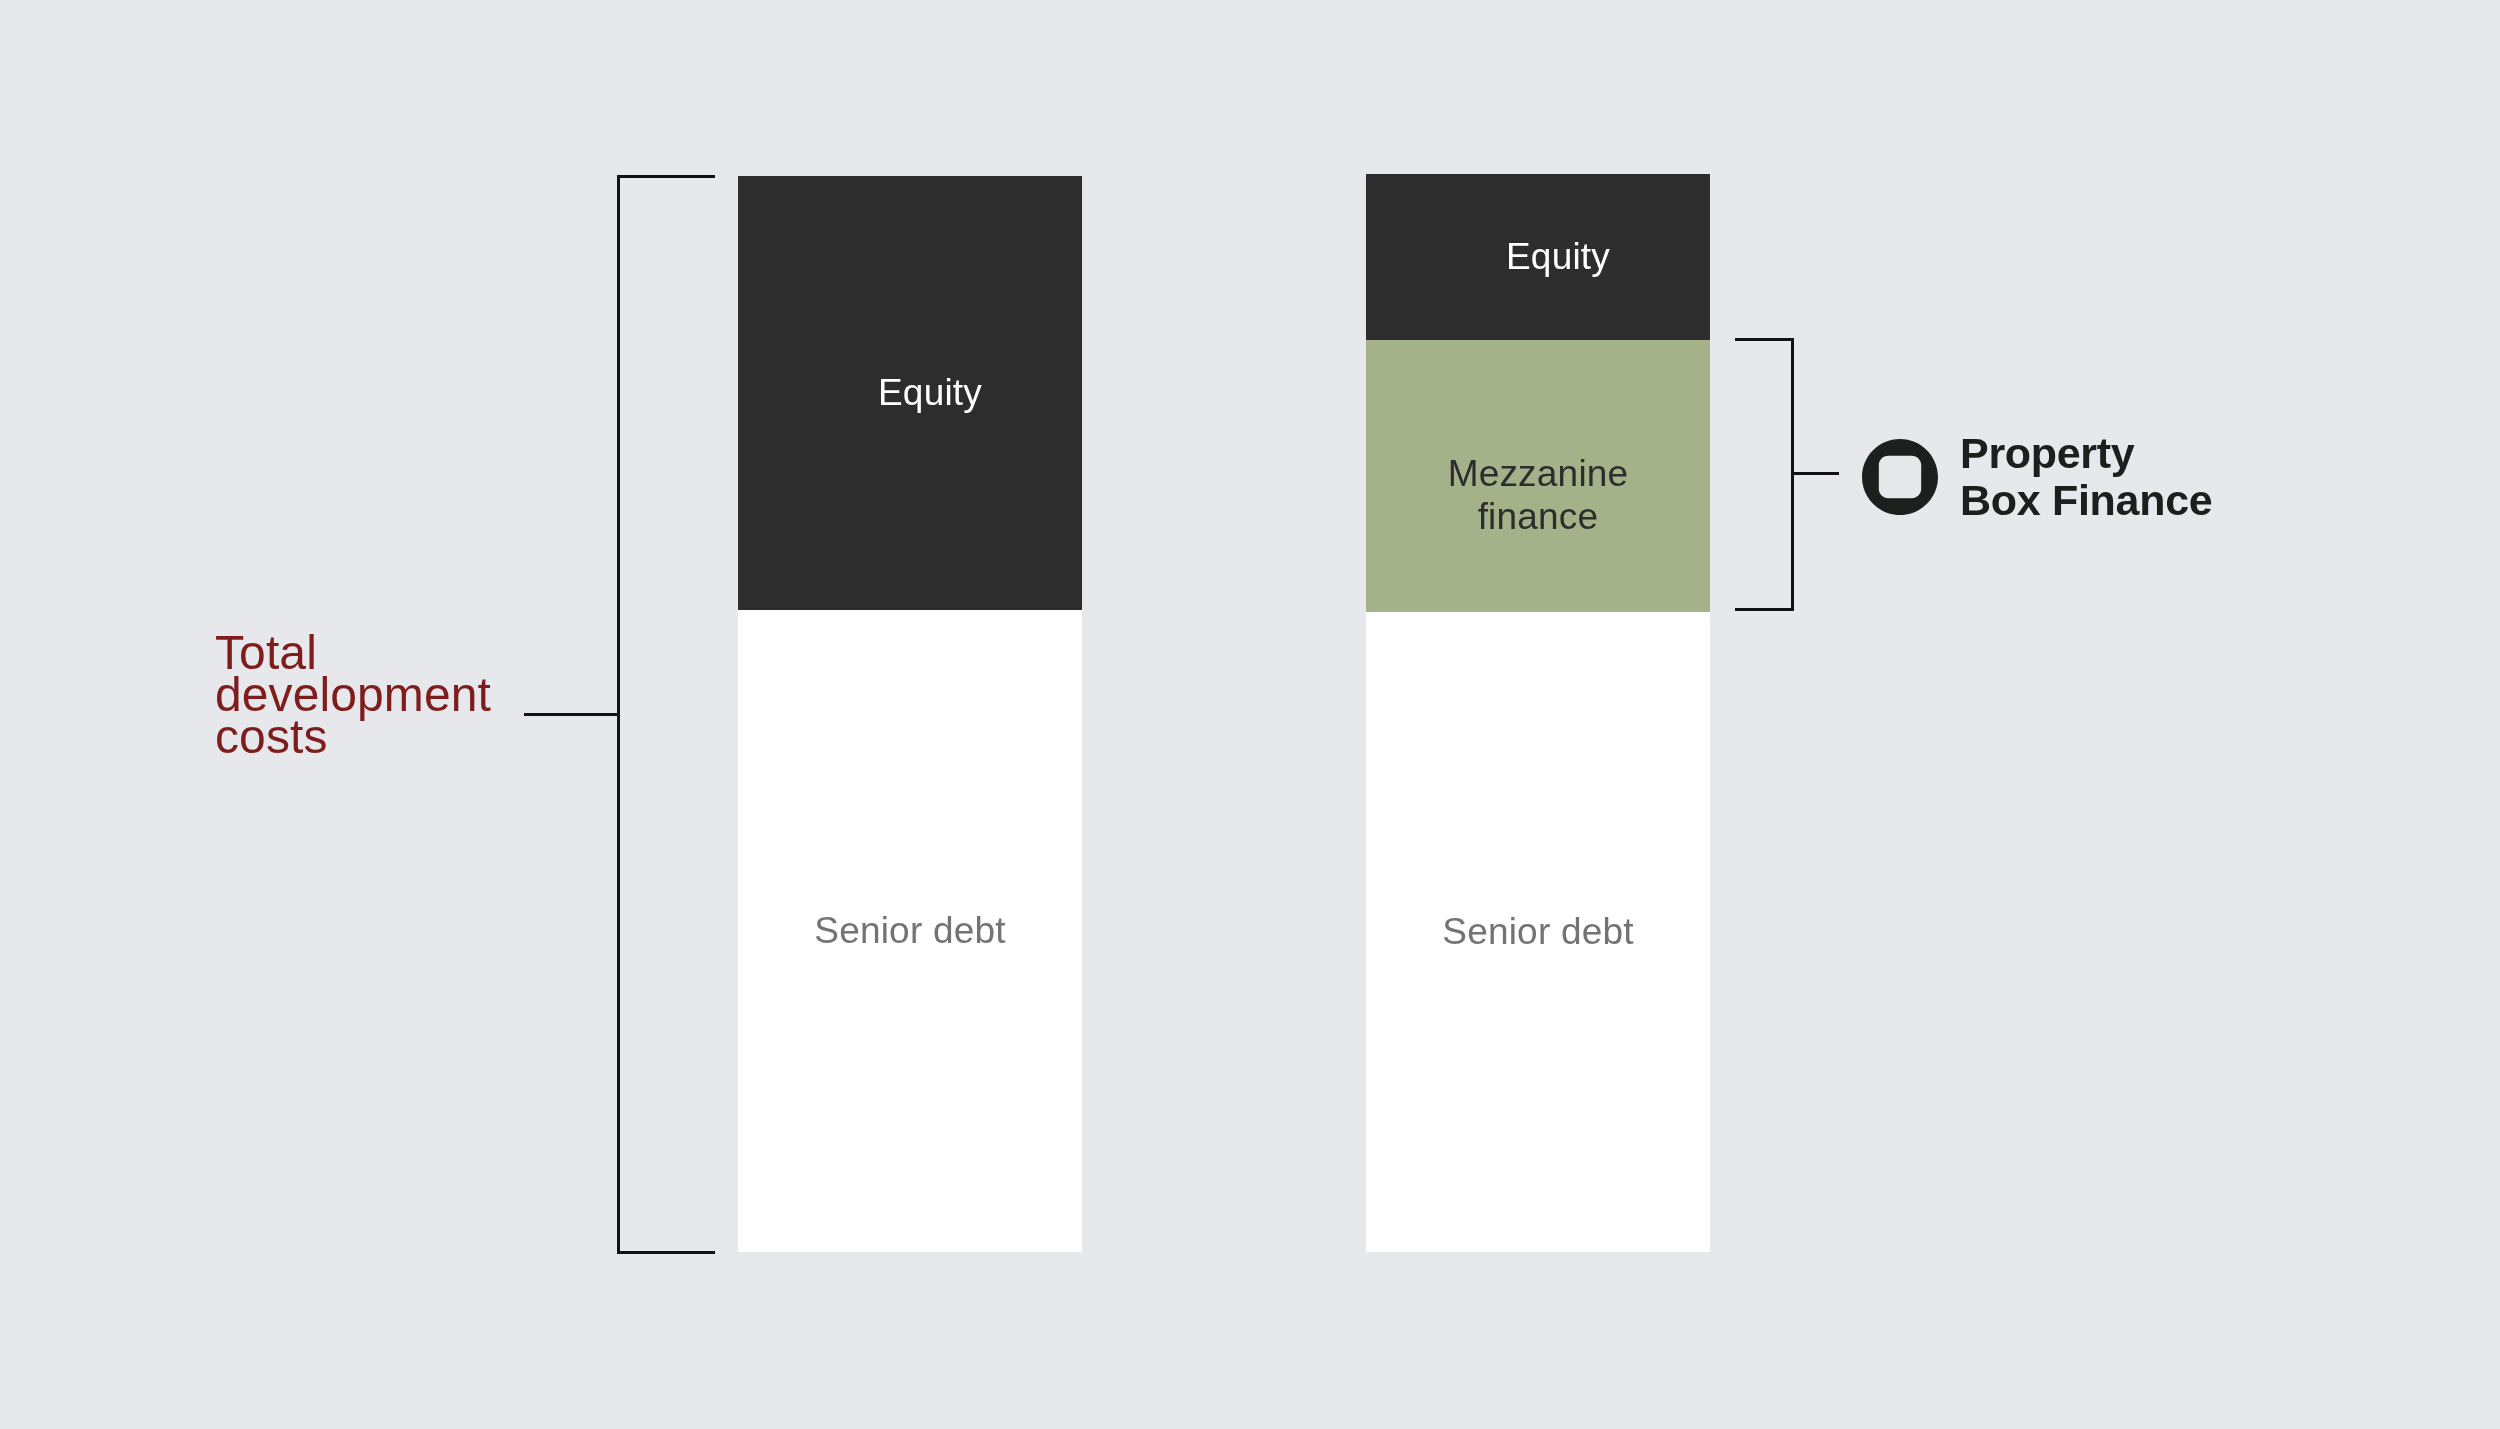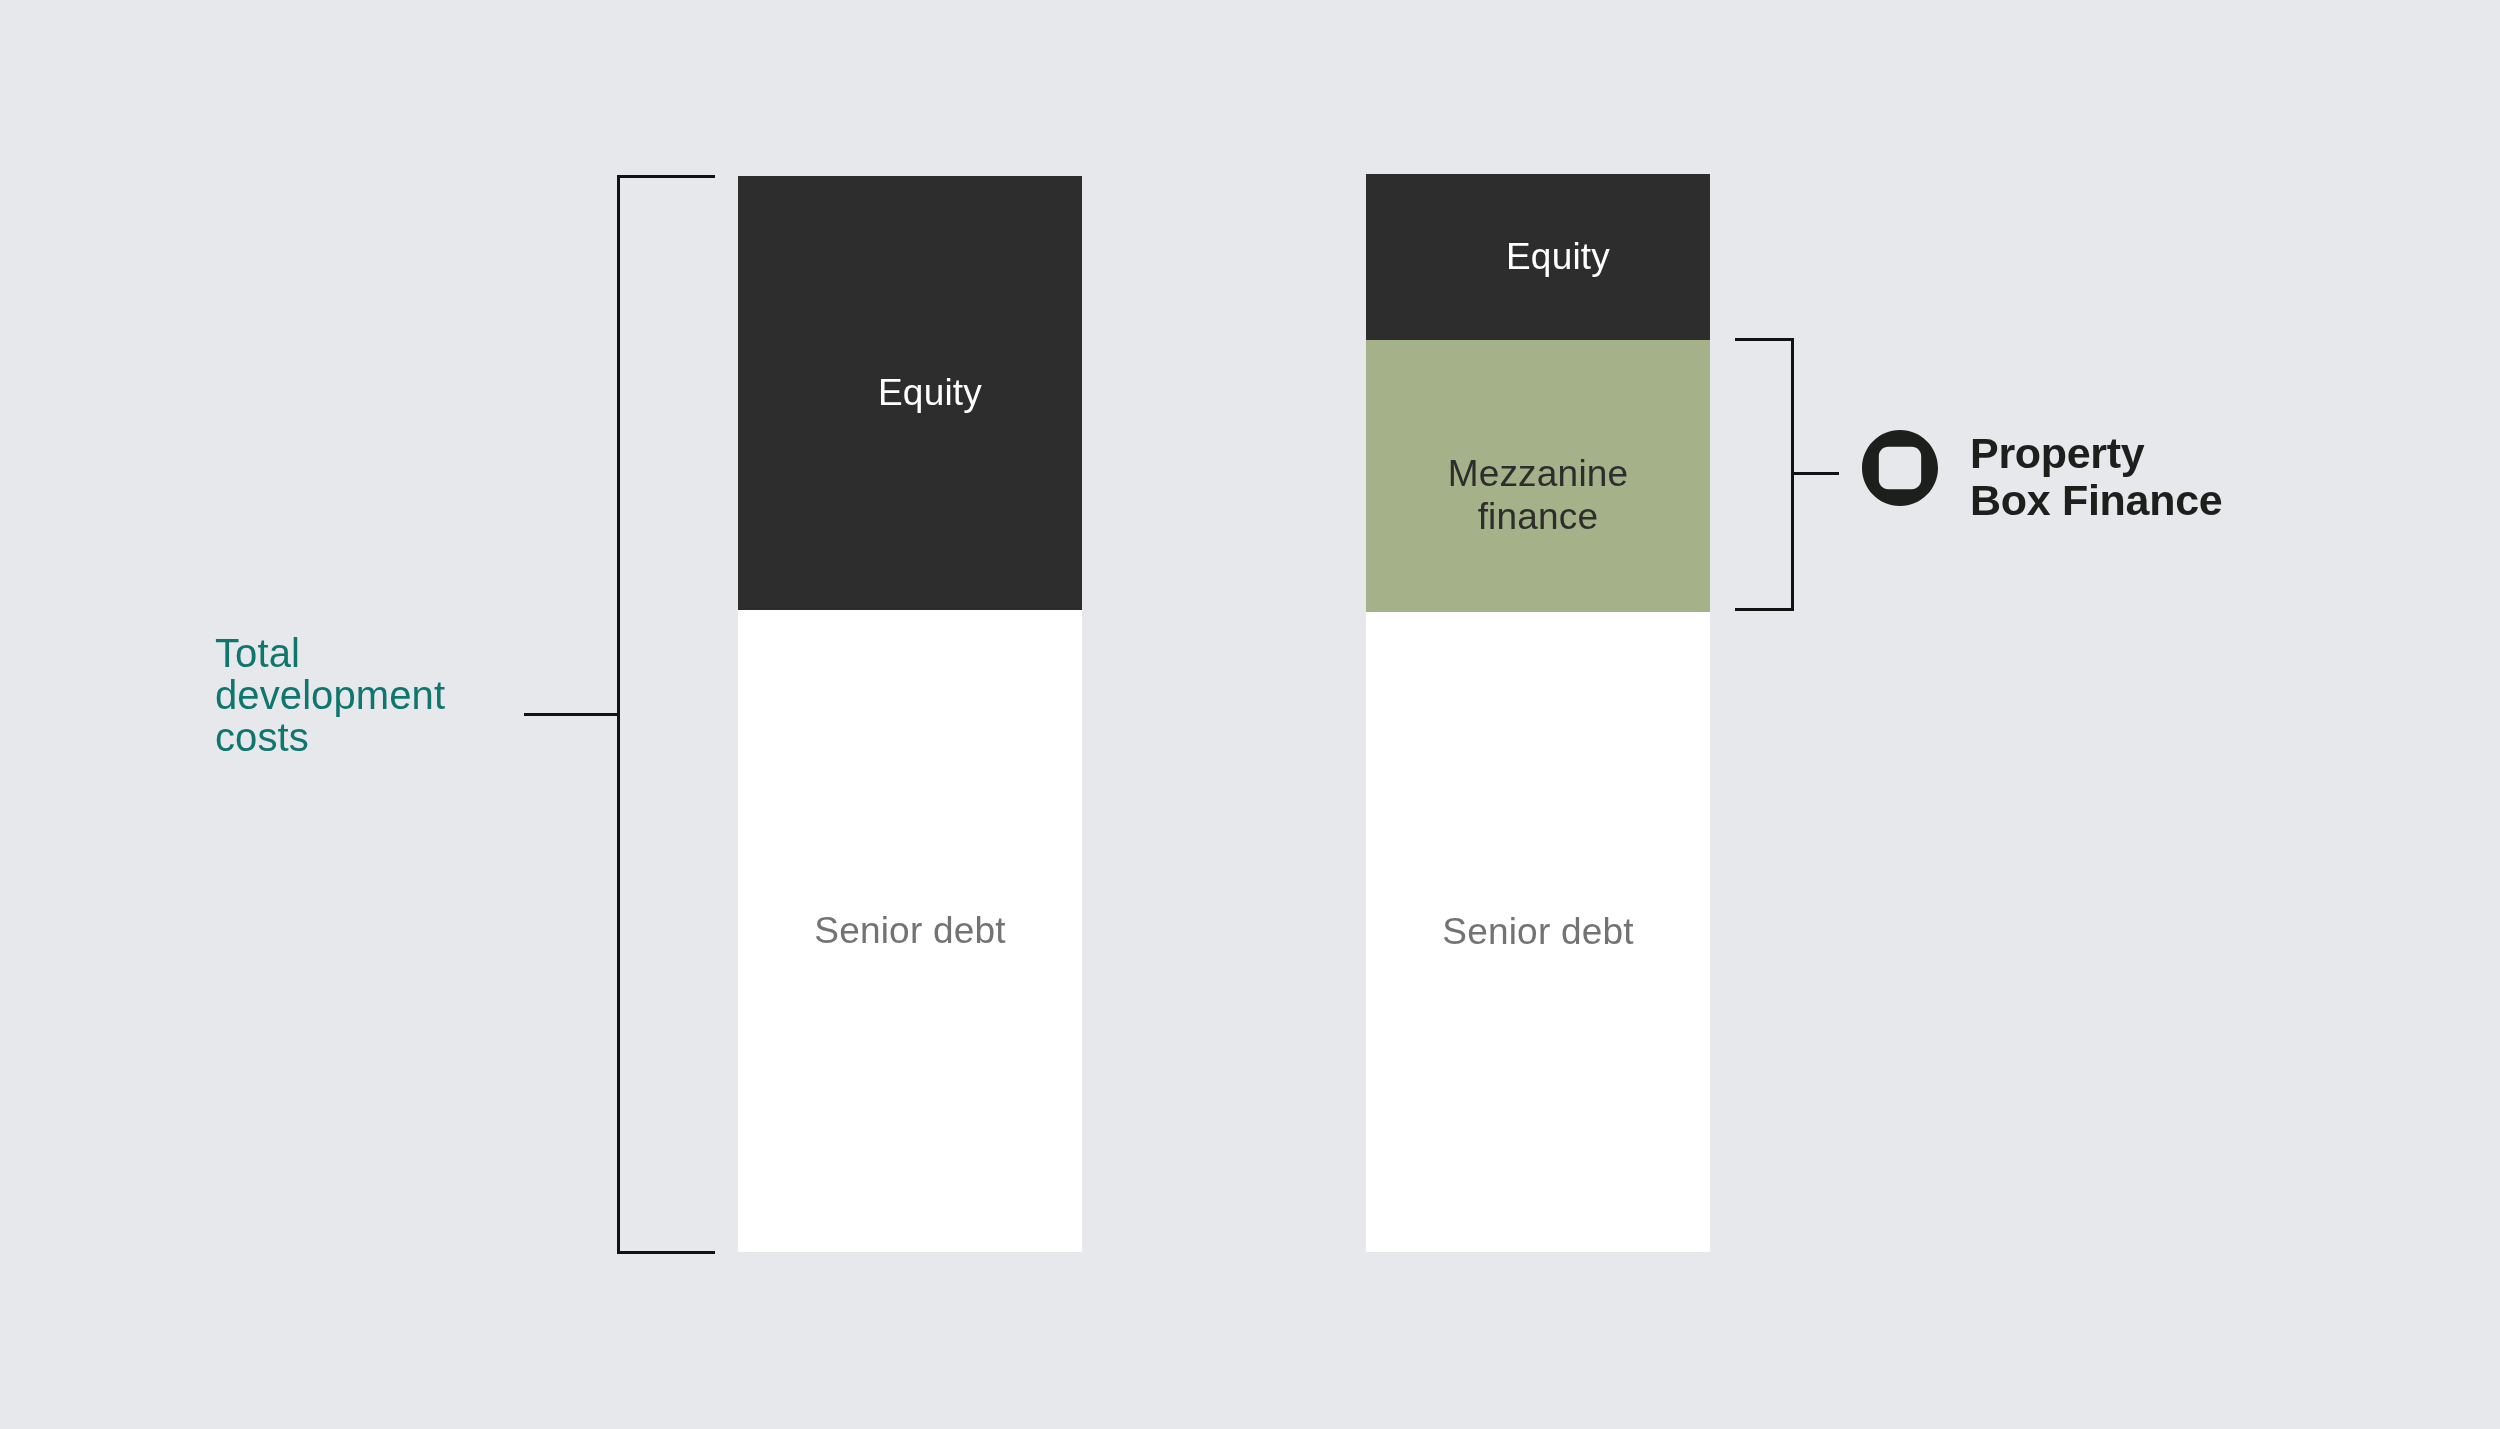--- a/index.html
+++ b/index.html
@@ -72,35 +72,35 @@
   #rb-top    { left: 1735px; top: 338px; width: 59px; height: 3px; }
   #rb-bottom { left: 1735px; top: 608px; width: 59px; height: 3px; }
   #rb-leader { left: 1791px; top: 472px; width: 48px; height: 3px; }
 
   
   #total-costs-label {
     position: absolute;
     left: 215px;
     top: 632px;
     width: 300px;
-    font-size: 40px;
+    font-size: 48px;
     line-height: 42px;
-    color: #0f766e;
+    color: #7f1d1d;
     letter-spacing: 0.1px;
     white-space: pre-line;
   }
 
   
   #logo-lockup {
     position: absolute;
     left: 1862px;
     top: 430px;
     display: flex;
-    align-items: flex-start;
-    gap: 32px;
+    align-items: center;
+    gap: 22px;
   }
   #logo-mark {
     width: 76px;
     height: 76px;
     flex: 0 0 auto;
     display: block;
   }
   #logo-wordmark {
     font-size: 43px;
     line-height: 47px;

